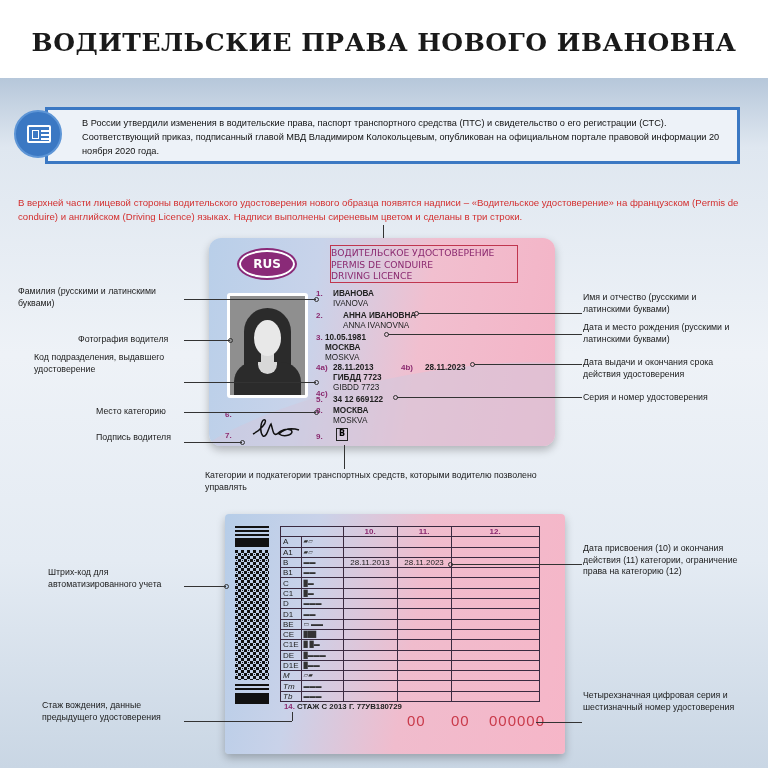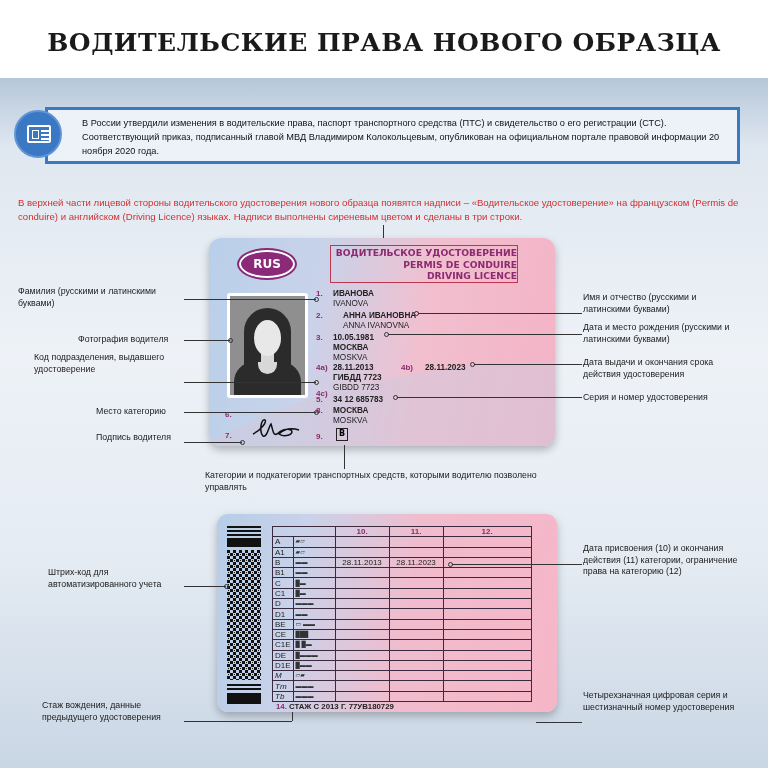--- a/index.html
+++ b/index.html
@@ -8,24 +8,24 @@
 .bg{position:absolute;left:0;top:78px;width:768px;height:690px;background:linear-gradient(180deg,#b6c7da 0%,#dfe7f0 10%,#eef2f7 40%,#e4ebf3 70%,#c9d6e4 100%)}
 .title{position:absolute;left:0;top:28px;width:768px;text-align:center;font-family:"DejaVu Serif","Liberation Serif",serif;font-weight:bold;font-size:25px;letter-spacing:0.5px;color:#1a1a1a}
 .infobox{position:absolute;left:45px;top:107px;width:695px;height:57px;border:3px solid #3b78c3;background:#edf2f8}
 .infobox p{position:absolute;left:34px;top:6px;width:650px;font-size:9.2px;line-height:14px;color:#111;font-family:"Liberation Sans",sans-serif}
 .infoicon{position:absolute;left:14px;top:110px;width:48px;height:48px;border-radius:50%;background:#3b78c3;border:2px solid #5d95d6}
 .infoicon .card{position:absolute;left:11px;top:13px;width:24px;height:18px;border:2px solid #fff;border-radius:2px}
 .infoicon .ph{position:absolute;left:3px;top:3px;width:7px;height:9px;border:1.5px solid #fff}
 .infoicon .ln{position:absolute;left:12px;height:1.5px;background:#fff;width:8px}
 .red{position:absolute;left:18px;top:196px;width:740px;font-size:9.6px;line-height:14px;color:#d32f2f;font-family:"Liberation Sans",sans-serif}
 .card1{position:absolute;left:209px;top:238px;width:346px;height:208px;border-radius:12px;overflow:hidden;background:linear-gradient(100deg,#b9cfe9 0%,#c8d3ea 30%,#f1bfcf 60%,#f4b3c6 100%);box-shadow:0 4px 8px rgba(0,0,0,0.25)}
-.card2{position:absolute;left:217px;top:514px;width:340px;height:198px;border-radius:11px;overflow:hidden;background:linear-gradient(100deg,#b6cde8 0%,#c9d2e9 25%,#f0bccd 55%,#f6b6c8 100%);box-shadow:0 4px 8px rgba(0,0,0,0.25)}
+.card2{position:absolute;left:225px;top:514px;width:340px;height:240px;border-radius:4px;overflow:hidden;background:linear-gradient(100deg,#b6cde8 0%,#c9d2e9 25%,#f0bccd 55%,#f6b6c8 100%);box-shadow:0 4px 8px rgba(0,0,0,0.25)}
 .road{position:absolute;left:-40px;top:140px;width:460px;height:120px;border-radius:50% 50% 0 0;background:rgba(210,200,220,0.55);transform:rotate(-12deg)}
 .rus{position:absolute;left:30px;top:12px;width:56px;height:28px;border-radius:50%;background:#8a2a78;border:2px solid #fff;outline:2px solid #8a2a78;color:#fff;font-weight:bold;font-size:12px;text-align:center;line-height:24px}
-.hdr{position:absolute;left:121px;top:7px;width:188px;height:38px;border:1.5px solid #c0364f;text-align:right;color:#8b2a70;font-weight:bold;font-size:9.2px;line-height:11.5px;padding-top:1px}
+.hdr{position:absolute;left:121px;top:7px;width:188px;height:38px;border:1.5px solid #c0364f;text-align:left;color:#8b2a70;font-weight:normal;font-size:9.2px;line-height:11.5px;padding-top:1px}
 .photo{position:absolute;left:18px;top:55px;width:81px;height:105px;background:#8f8f8f;border:3px solid #fff;border-radius:3px;overflow:hidden}
 .hair{position:absolute;left:14px;top:12px;width:47px;height:90px;background:#2b2b2b;border-radius:24px 24px 4px 4px}
 .face{position:absolute;left:24px;top:24px;width:27px;height:36px;background:#e8e8e8;border-radius:50%}
 .neck{position:absolute;left:31px;top:56px;width:13px;height:14px;background:#d8d8d8}
 .body{position:absolute;left:4px;top:66px;width:67px;height:40px;background:#2b2b2b;border-radius:20px 20px 0 0}
 .collar{position:absolute;left:28px;top:66px;width:19px;height:12px;background:#d8d8d8;border-radius:0 0 10px 10px}
 .f{position:absolute;font-size:8.2px;line-height:10px;color:#222;font-family:"Liberation Sans",sans-serif}
 .f b{font-weight:bold}
 .n{position:absolute;font-size:8px;color:#8b2a70;font-weight:bold;font-family:"Liberation Sans",sans-serif}
 .catbox{position:absolute;left:127px;top:190px;width:12px;height:13px;border:1.5px solid #222;font-size:8px;font-weight:bold;text-align:center;line-height:10px}
@@ -43,21 +43,21 @@
 table.cats td.w{width:88px}
 table.cats tr.h td{color:#8b2a70;text-align:center;font-weight:bold}
 .exp{position:absolute;left:59px;top:188px;font-size:7.8px;color:#222;font-family:"Liberation Sans",sans-serif}
 .exp span{color:#8b2a70;font-weight:bold}
 .serial{position:absolute;top:198px;font-size:15px;color:#c93a4a;font-family:"Liberation Sans",sans-serif;letter-spacing:1px}
 </style>
 </head>
 <body>
 
 <div class="bg"></div>
-<div class="title">ВОДИТЕЛЬСКИЕ ПРАВА НОВОГО ОБРАЗЦА</div>
+<div class="title">ВОДИТЕЛЬСКИЕ ПРАВА НОВОГО ИВАНОВНА</div>
 
 <div class="infobox">
   <p>В России утвердили изменения в водительские права, паспорт транспортного средства (ПТС) и свидетельство о его регистрации (СТС). Соответствующий приказ, подписанный главой МВД Владимиром Колокольцевым, опубликован на официальном портале правовой информации 20 ноября 2020 года.</p>
 </div>
 <div class="infoicon">
   <div class="card">
       <div class="ph"></div>
       <div class="ln" style="top:3px"></div>
       <div class="ln" style="top:7px"></div>
       <div class="ln" style="top:11px"></div>
@@ -81,29 +81,29 @@
       <div class="neck"></div>
       <div class="collar"></div>
       <div class="face"></div>
   </div>
 
   <div class="n" style="left:107px;top:51px">1.</div>
   <div class="f" style="left:124px;top:51px"><b>ИВАНОВА</b><br><span>IVANOVA</span></div>
   <div class="n" style="left:107px;top:73px">2.</div>
   <div class="f" style="left:134px;top:73px"><b>АННА ИВАНОВНА</b><br><span>ANNA IVANOVNA</span></div>
   <div class="n" style="left:107px;top:95px">3.</div>
-  <div class="f" style="left:124px;top:95px"><b>10.05.1981</b><br><b>МОСКВА</b><br><span>MOSKVA</span></div>
+  <div class="f" style="left:116px;top:95px"><b>10.05.1981</b><br><b>МОСКВА</b><br><span>MOSKVA</span></div>
   <div class="n" style="left:107px;top:125px">4a)</div>
   <div class="f" style="left:124px;top:125px"><b>28.11.2013</b></div>
   <div class="n" style="left:192px;top:125px">4b)</div>
   <div class="f" style="left:216px;top:125px"><b>28.11.2023</b></div>
   <div class="n" style="left:107px;top:151px">4c)</div>
   <div class="f" style="left:124px;top:135px"><b>ГИБДД 7723</b><br><span>GIBDD 7723</span></div>
   <div class="n" style="left:107px;top:157px">5.</div>
-  <div class="f" style="left:124px;top:157px"><b>34 12 685783</b></div>
+  <div class="f" style="left:124px;top:157px"><b>34 12 669122</b></div>
   <div class="n" style="left:107px;top:168px">8.</div>
   <div class="f" style="left:124px;top:168px"><b>МОСКВА</b><br><span>MOSKVA</span></div>
   <div class="n" style="left:16px;top:172px">6.</div>
   <div class="n" style="left:16px;top:193px">7.</div>
   <svg class="sig" viewBox="0 0 50 22">
       <path d="M2 16 C10 12,16 4,14 2 C10 0,8 14,12 18 C16 20,18 8,20 6 C22 12,22 18,26 16 C30 12,36 10,40 12 C44 16,34 20,28 16 C34 10,42 10,48 12" fill="none" stroke="#111" stroke-width="1.5"></path>
     </svg>
   <div class="n" style="left:107px;top:194px">9.</div>
   <div class="catbox">B</div>
 </div>

